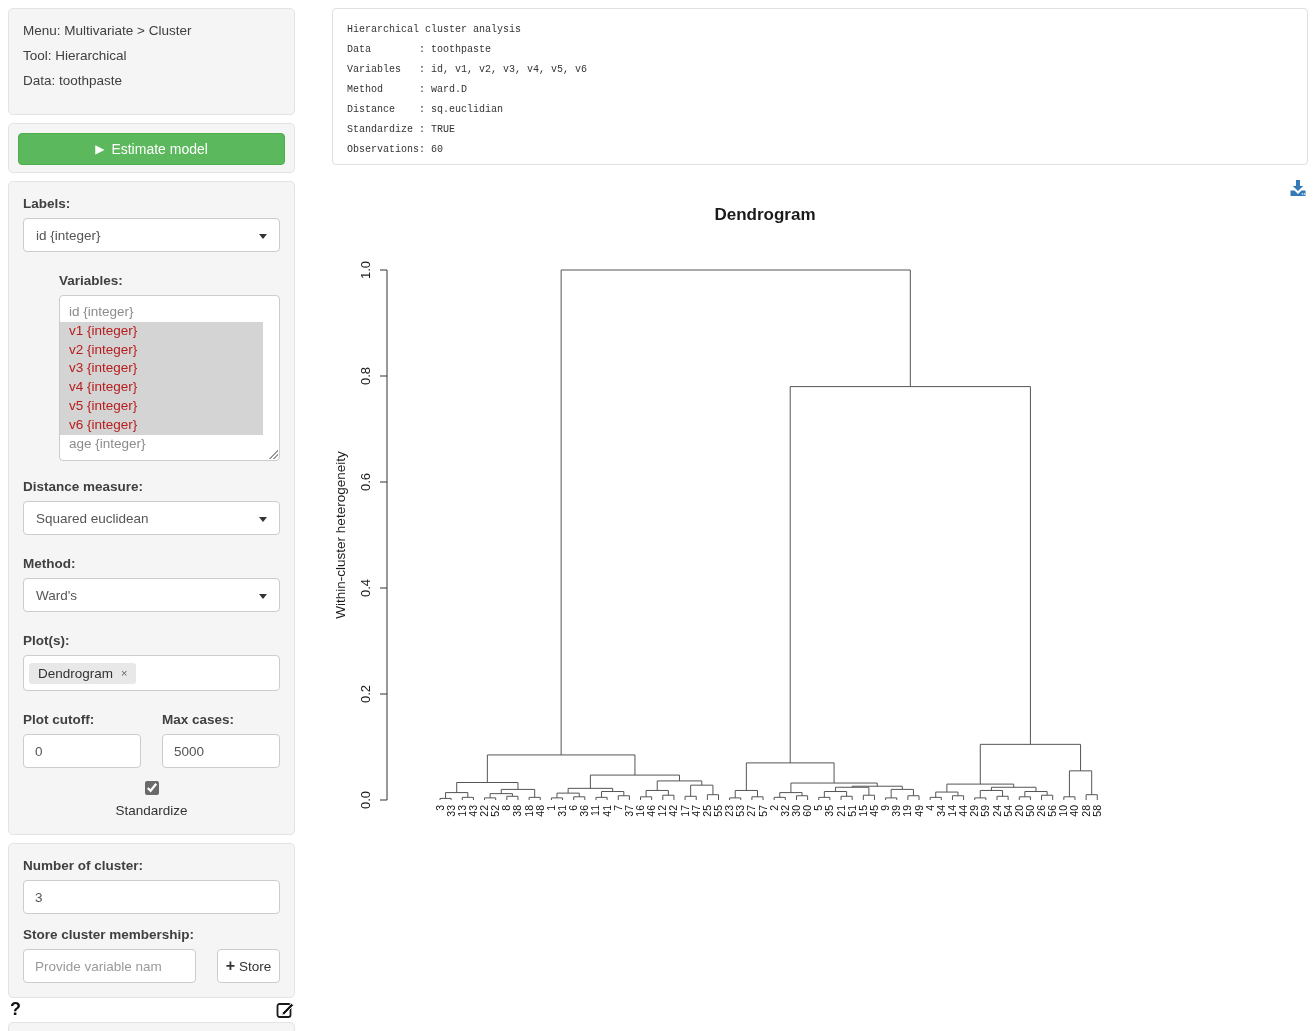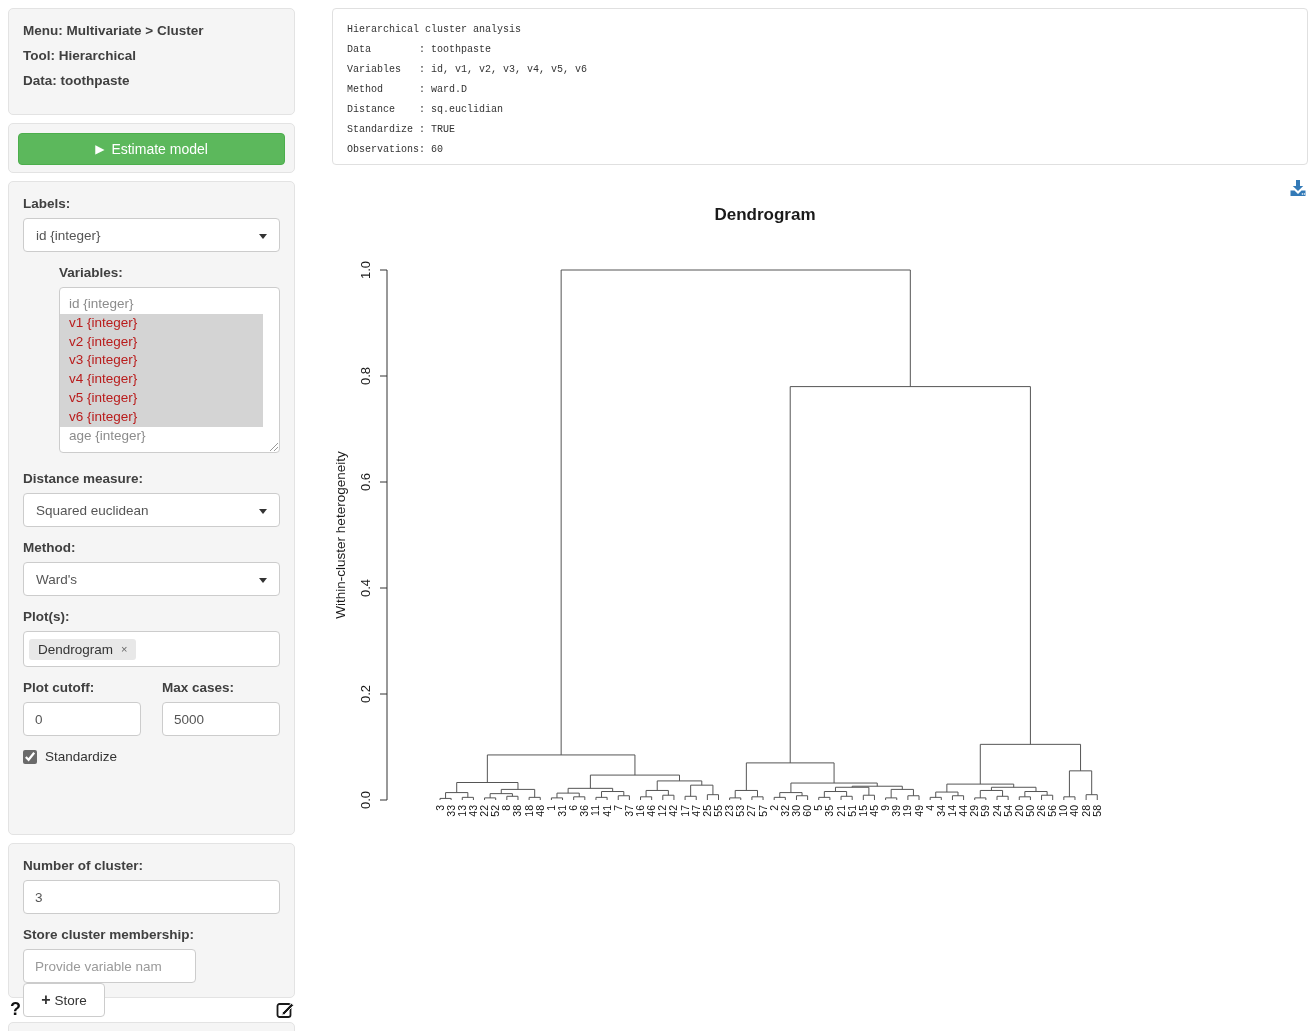--- a/index.html
+++ b/index.html
@@ -7,32 +7,32 @@
     width:1313px;height:1031px;position:relative;overflow:hidden;
     background:#ffffff;color:#333;
     font-family:"Liberation Sans",sans-serif;font-size:13.5px;
   }
   .well{
     position:absolute;left:8px;width:287px;box-sizing:border-box;
     background:#f5f5f5;border:1px solid #e3e3e3;border-radius:5px;
     padding:14px;
   }
   #well-summary{top:8px;height:107px;}
-  #well-summary .sum-line{font-weight:bold;color:#404040;margin-bottom:10px;font-size:13.5px;}
+  #well-summary .sum-line{font-weight:normal;color:#404040;margin-bottom:10px;font-size:13.5px;}
   #well-estimate{top:123px;height:50px;padding:9px;}
   .btn-estimate{
     display:flex;align-items:center;justify-content:center;gap:7px;
     width:100%;height:32px;box-sizing:border-box;
     background:#5cb85c;border:1px solid #4cae4c;border-radius:4px;
     color:#fff;font-size:14px;font-family:inherit;cursor:pointer;
   }
   .btn-estimate .play{font-size:12px;line-height:1;}
   #well-controls{top:181px;height:654px;}
   .ctl-label{font-weight:bold;color:#404040;margin-bottom:7px;font-size:13.5px;}
-  .grp{margin-bottom:13px;}
+  .grp{margin-bottom:21px;}
   .sel{
     position:relative;height:34px;box-sizing:border-box;width:100%;
     background:#fff;border:1px solid #ccc;border-radius:4px;
     display:flex;align-items:center;padding:0 12px;color:#555;cursor:pointer;
   }
   .caret{
     position:absolute;right:12px;top:15px;width:0;height:0;
     border-left:4.5px solid transparent;border-right:4.5px solid transparent;
     border-top:5px solid #333;
   }
@@ -57,24 +57,24 @@
   }
   .tag .x{color:#666;font-size:11px;cursor:pointer;}
   .two-col{display:flex;gap:21px;}
   .two-col .col{width:126px;}
   .txt{
     width:100%;height:34px;box-sizing:border-box;background:#fff;
     border:1px solid #ccc;border-radius:4px;padding:0 11px;color:#555;
     font-size:13.5px;font-family:inherit;
   }
   .txt::placeholder{color:#9a9a9a;}
-  .chkrow{display:flex;align-items:center;gap:8px;margin-top:13px;color:#333;}
+  .chkrow{display:flex;align-items:center;gap:8px;margin-top:13px;color:#333;flex-direction:column;}
   .chkrow input{width:14px;height:14px;accent-color:#6a6a6a;margin:0;}
   #well-clusters{top:843px;height:155px;}
-  .store-row{display:flex;gap:0;flex-direction:column;}
+  .store-row{display:flex;gap:21px;}
   .store-row .txt{width:173px;}
   .btn-store{
     width:82px;height:34px;box-sizing:border-box;background:#fff;
     border:1px solid #ccc;border-radius:4px;color:#333;font-size:13.5px;
     font-family:inherit;display:flex;align-items:center;justify-content:center;gap:4px;
     cursor:pointer;
   }
   .btn-store .plus{font-weight:bold;font-size:16px;line-height:1;}
   #sidebar-footer{
     position:absolute;left:10px;top:998px;width:285px;

